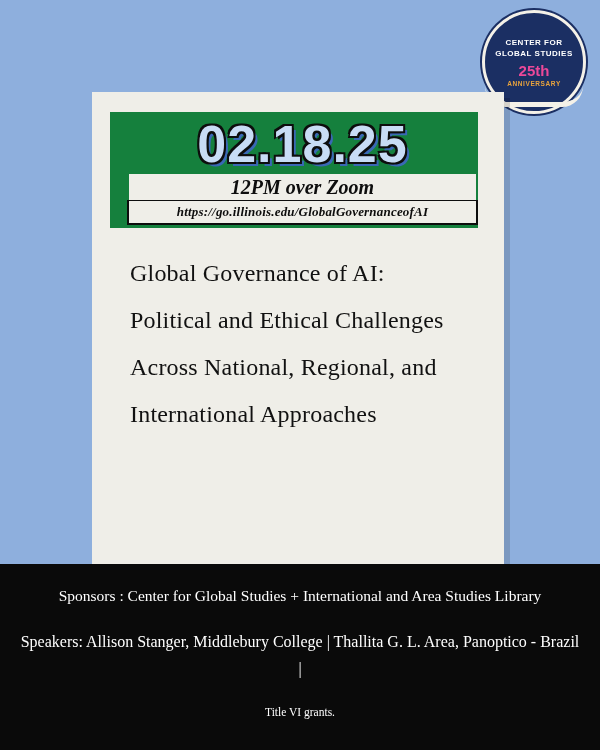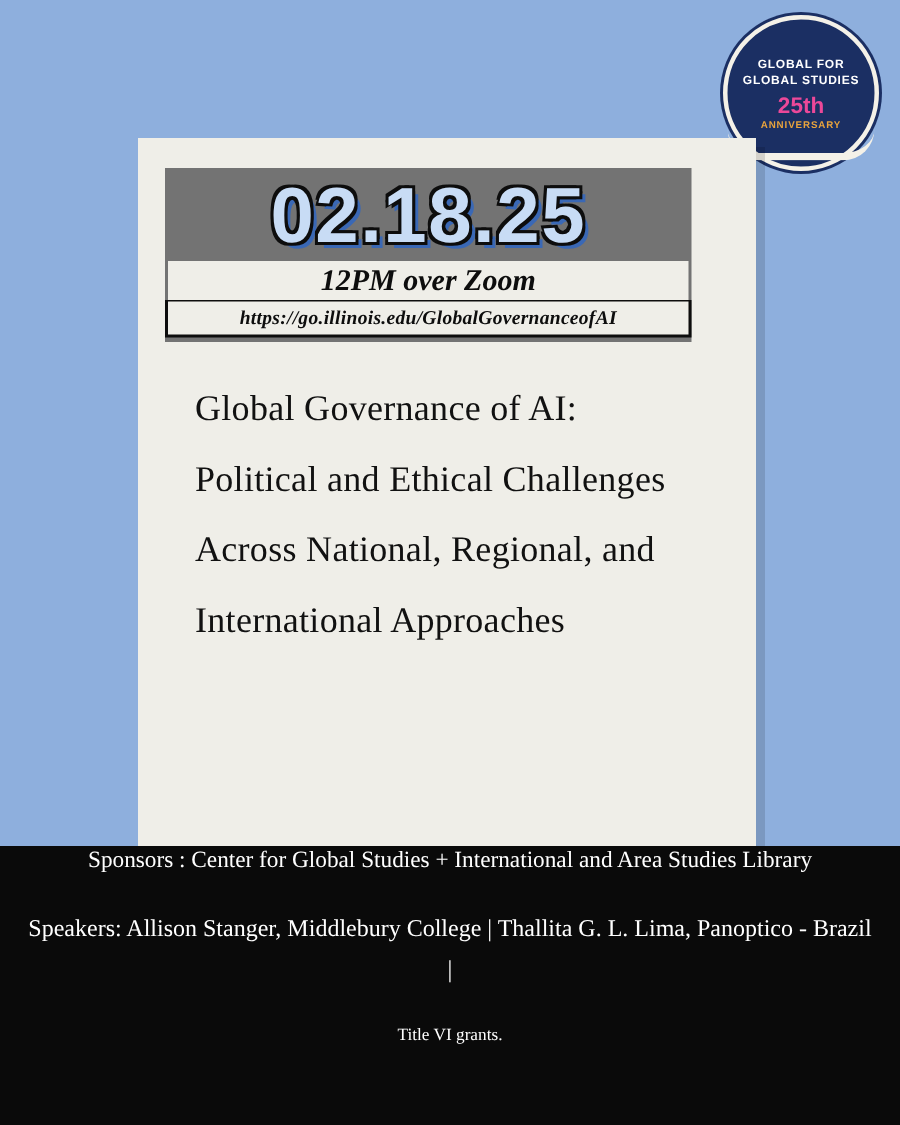--- a/index.html
+++ b/index.html
@@ -80,22 +80,22 @@
     background: #efeee8;
     box-shadow: 6px 6px 0 rgba(0,0,0,0.13);
   }
 
   
   .dateblock {
     position: absolute;
     left: 18px;
     top: 20px;
     width: 351px;
-    background: #737373;
-    padding: 4px 0 3px 0;
+    background: #15803d;
+    padding: 4px 0 3px 17px;
   }
   .date-text {
     font-family: "Liberation Sans", sans-serif;
     font-weight: bold;
     font-size: 52px;
     line-height: 56px;
     text-align: center;
     color: #c8dcf5;
     letter-spacing: 1px;
     text-shadow:
@@ -159,41 +159,42 @@
     width: 600px;
     height: 186px;
     background: #0a0a0a;
     color: #ffffff;
     text-align: center;
   }
   .sponsors {
     font-family: "Liberation Serif", serif;
     font-size: 15.5px;
     line-height: 20px;
+    padding-top: 22px;
   }
   .speakers {
     font-family: "Liberation Serif", serif;
     font-size: 16px;
     line-height: 27px;
     padding: 22px 18px 0 18px;
   }
   .footnote {
     font-family: "Liberation Serif", serif;
     font-size: 11.5px;
     line-height: 17px;
     padding: 22px 14px 0 14px;
   }
 </style>
 </head>
 <body>
 
 <div class="poster">
 
   <div class="badge">
-    <div class="b-line1">GLOBAL FOR</div>
+    <div class="b-line1">CENTER FOR</div>
     <div class="b-line1">GLOBAL STUDIES</div>
     <div class="b-25">25th</div>
     <div class="b-anniv">ANNIVERSARY</div>
     <div class="b-arc"></div>
   </div>
 
   <div class="card">
 
     <div class="dateblock">
       <div class="date-text">02.18.25</div>
@@ -206,20 +207,20 @@
         </div>
       </div>
     </div>
 
     <div class="title">Global Governance of AI: Political and Ethical Challenges Across National, Regional, and International Approaches</div>
   </div>
 
   <div class="band">
     <div class="sponsors">Sponsors :  Center for Global Studies + International and Area Studies Library</div>
     <div class="speakers">
-      <div>Speakers: Allison Stanger, Middlebury College | Thallita G. L. Lima, Panoptico  -  Brazil |</div>
+      <div>Speakers: Allison Stanger, Middlebury College | Thallita G. L. Area, Panoptico  -  Brazil |</div>
     </div>
     <div class="footnote">
       <div>Title VI grants.</div>
     </div>
   </div>
 
 </div>
 
 </body></html>

